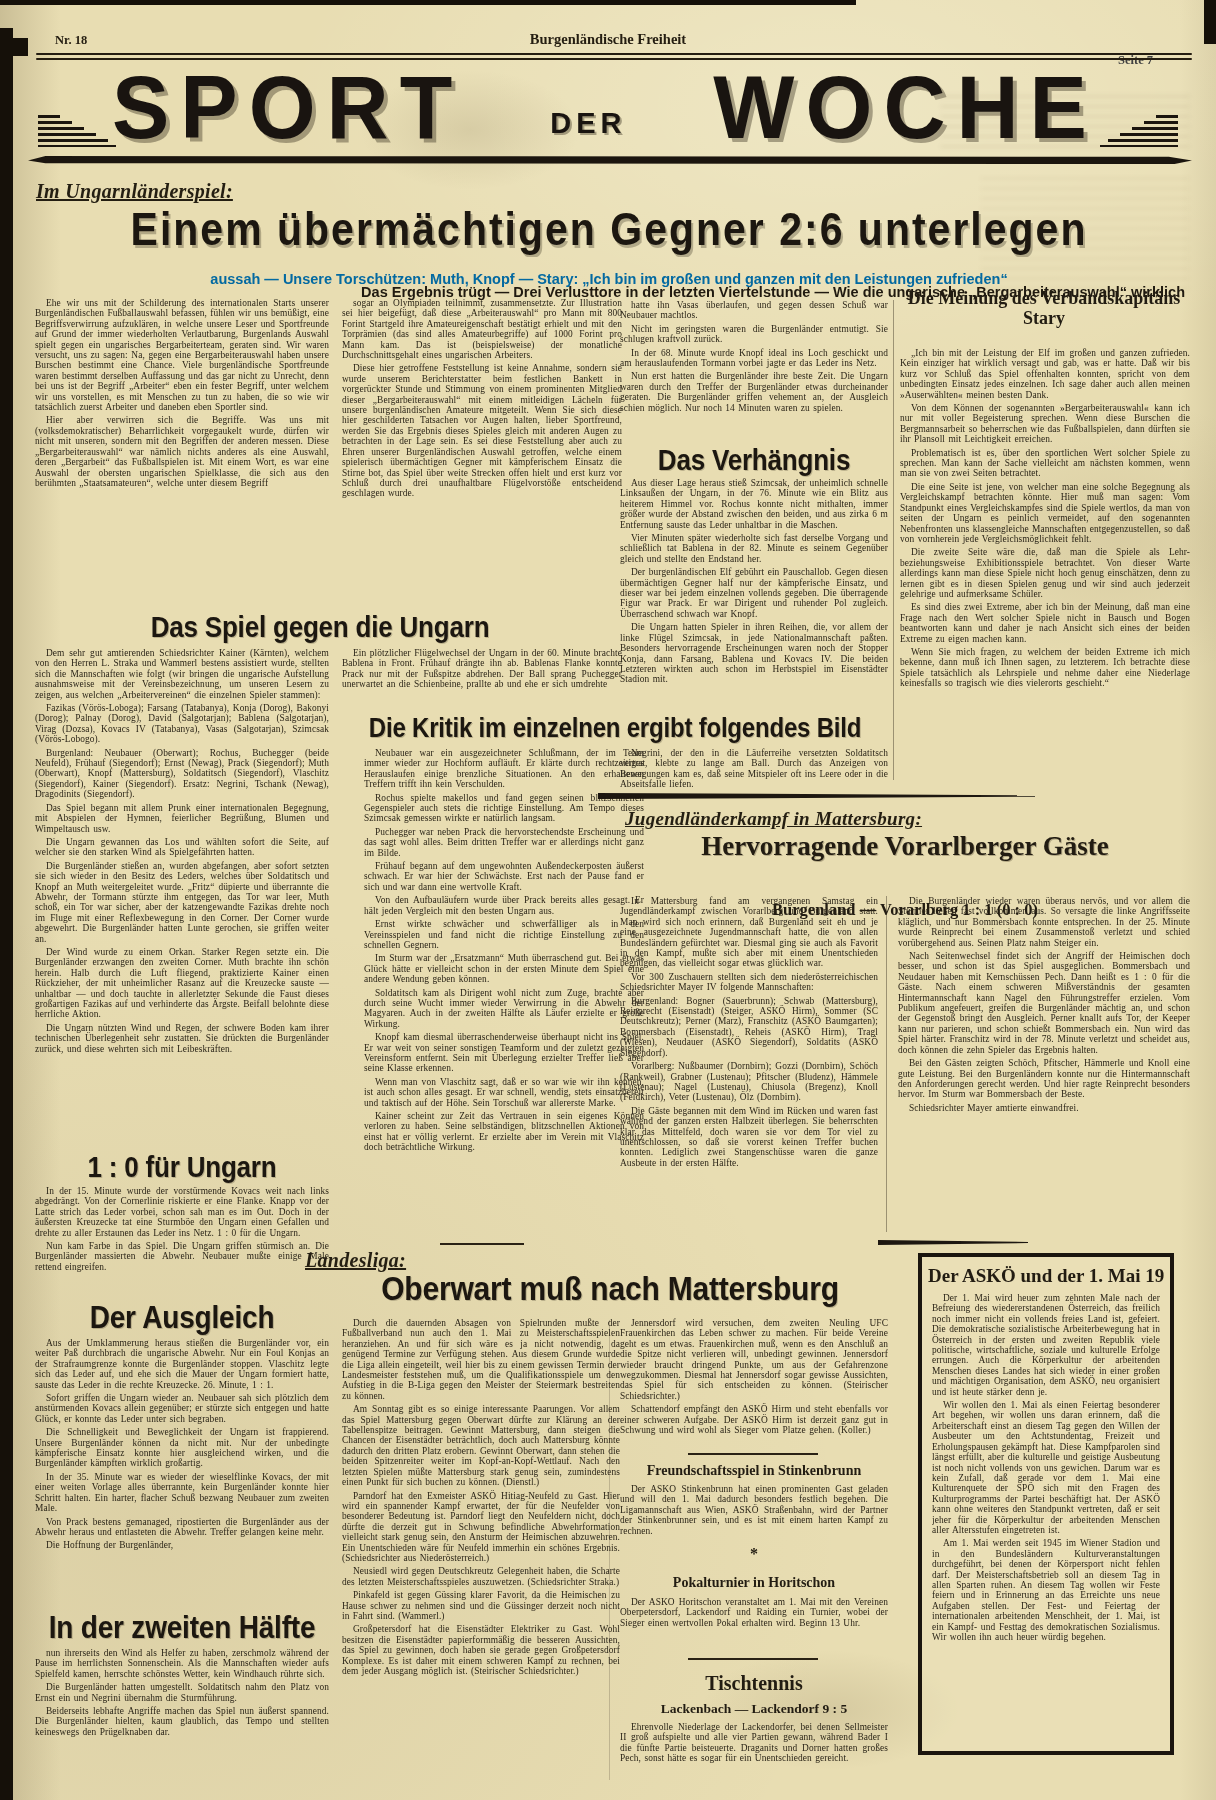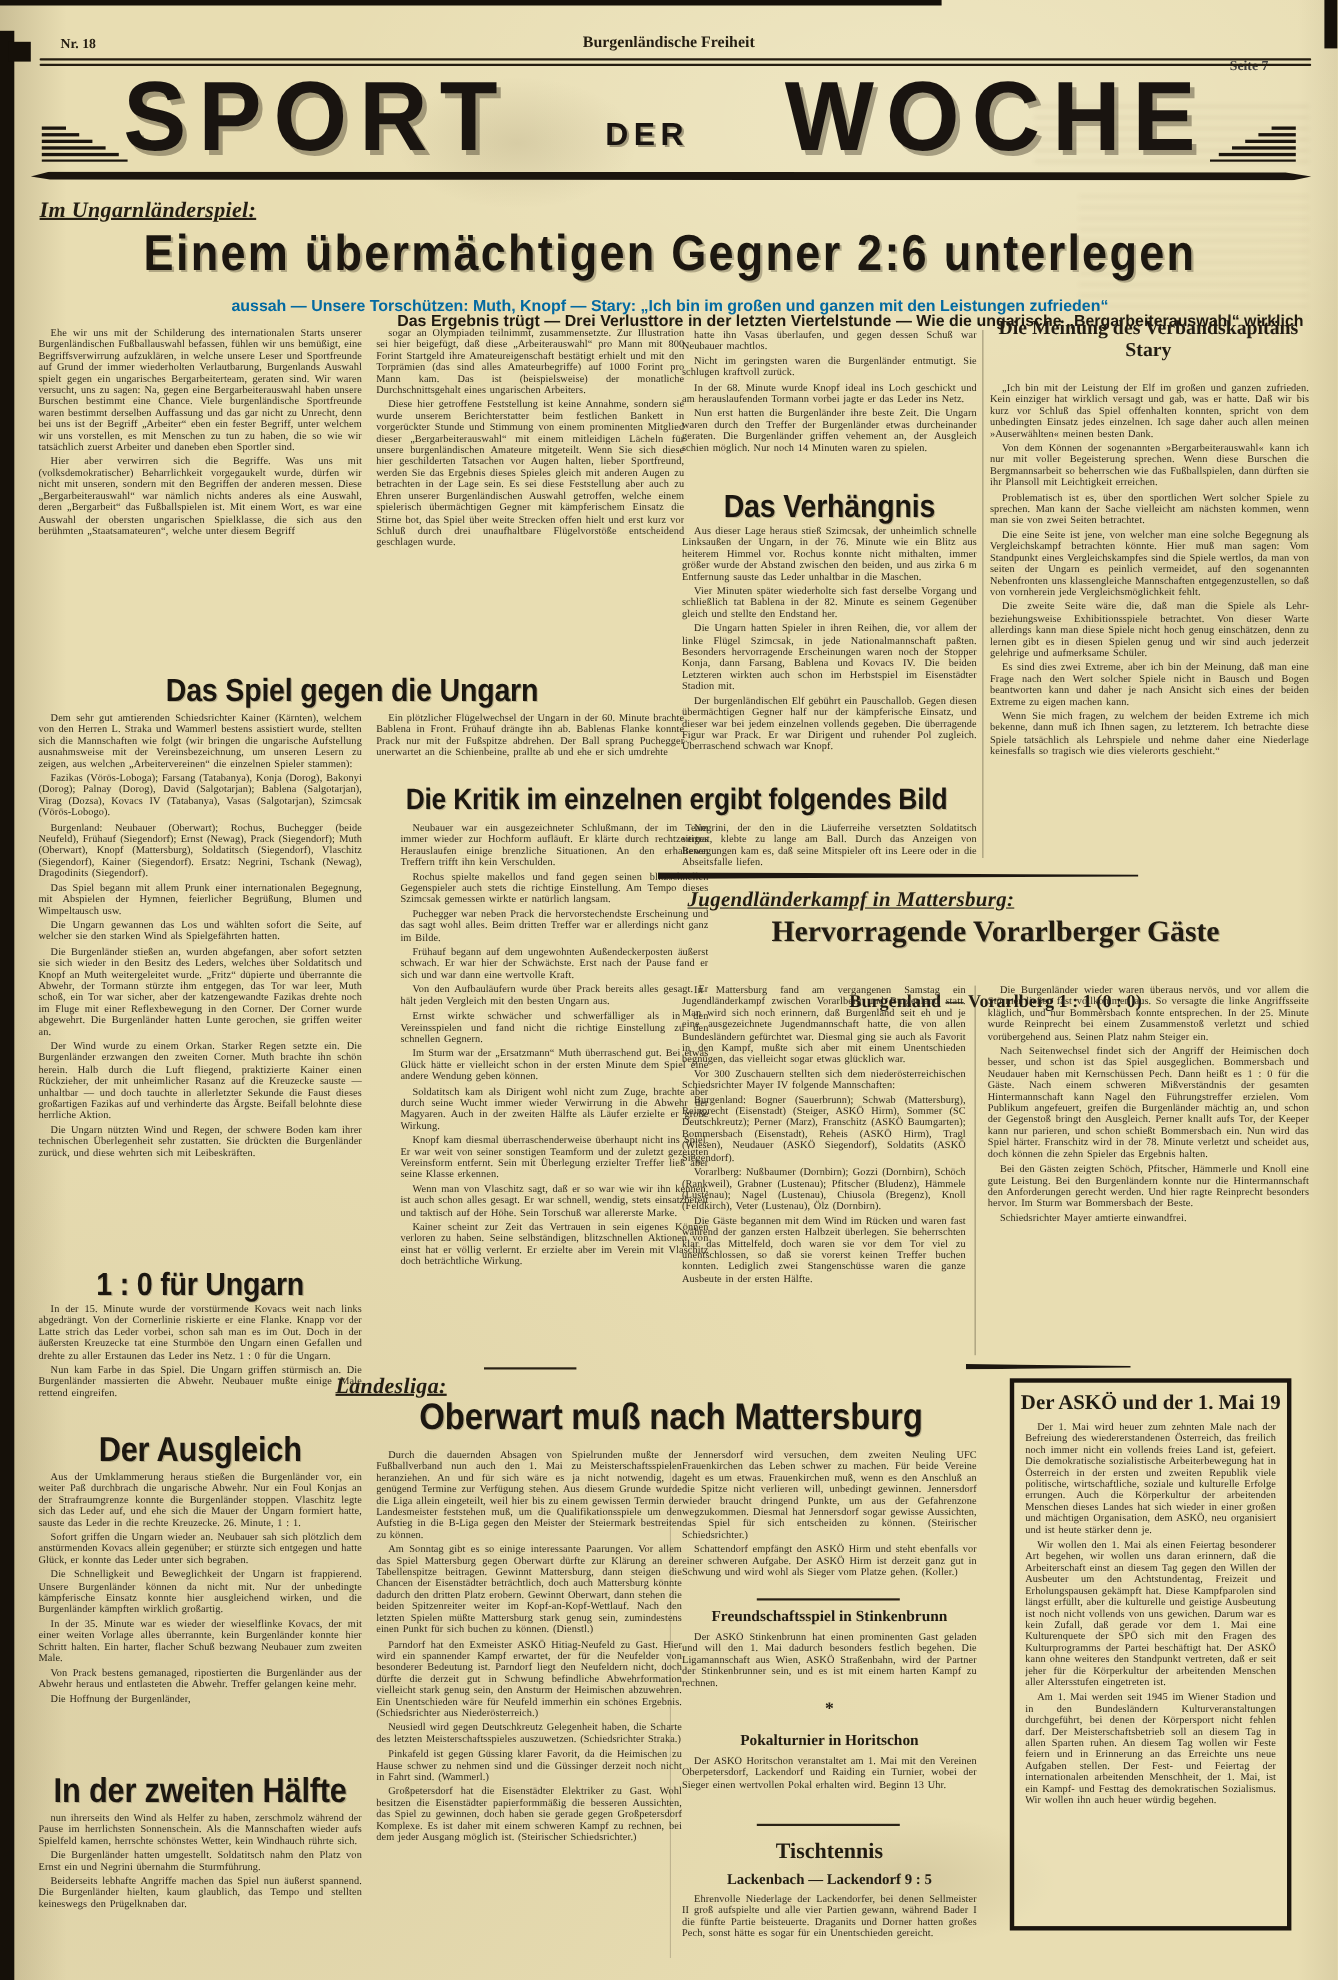--- a/index.html
+++ b/index.html
@@ -103,22 +103,22 @@
     <p class="para">hatte ihn Vasas überlaufen, und gegen dessen Schuß war Neubauer machtlos.</p>
     <p class="para">Nicht im geringsten waren die Burgenländer entmutigt. Sie schlugen kraftvoll zurück.</p>
     <p class="para">In der 68. Minute wurde Knopf ideal ins Loch geschickt und am herauslaufenden Tormann vorbei jagte er das Leder ins Netz.</p>
     <p class="para">Nun erst hatten die Burgenländer ihre beste Zeit. Die Ungarn waren durch den Treffer der Burgenländer etwas durcheinander geraten. Die Burgenländer griffen vehement an, der Ausgleich schien möglich. Nur noch 14 Minuten waren zu spielen.</p>
   </div>
 
 <div class="abs hsans" style="left:620px;top:443px;width:268px;font-size:26px;">Das Verhängnis</div>
 <div class="abs bt" style="left:620px;top:478px;width:268px;height:218px;">
     <p class="para">Aus dieser Lage heraus stieß Szimcsak, der unheimlich schnelle Linksaußen der Ungarn, in der 76. Minute wie ein Blitz aus heiterem Himmel vor. Rochus konnte nicht mithalten, immer größer wurde der Abstand zwischen den beiden, und aus zirka 6 m Entfernung sauste das Leder unhaltbar in die Maschen.</p>
     <p class="para">Vier Minuten später wiederholte sich fast derselbe Vorgang und schließlich tat Bablena in der 82. Minute es seinem Gegenüber gleich und stellte den Endstand her.</p>
+    <p class="para">Der burgenländischen Elf gebührt ein Pauschallob. Gegen diesen übermächtigen Gegner half nur der kämpferische Einsatz, und dieser war bei jedem einzelnen vollends gegeben. Die überragende Figur war Prack. Er war Dirigent und ruhender Pol zugleich. Überraschend schwach war Knopf.</p>
     <p class="para">Die Ungarn hatten Spieler in ihren Reihen, die, vor allem der linke Flügel Szimcsak, in jede Nationalmannschaft paßten. Besonders hervorragende Erscheinungen waren noch der Stopper Konja, dann Farsang, Bablena und Kovacs IV. Die beiden Letzteren wirkten auch schon im Herbstspiel im Eisenstädter Stadion mit.</p>
-    <p class="para">Der burgenländischen Elf gebührt ein Pauschallob. Gegen diesen übermächtigen Gegner half nur der kämpferische Einsatz, und dieser war bei jedem einzelnen vollends gegeben. Die überragende Figur war Prack. Er war Dirigent und ruhender Pol zugleich. Überraschend schwach war Knopf.</p>
   </div>
 
 <div class="abs hserif" style="left:898px;top:288px;width:292px;font-size:18px;line-height:20px;">
   <div>Die Meinung des Verbandskapitäns</div>
   <div>Stary</div>
 </div>
 <div class="abs bt" style="left:900px;top:348px;width:290px;height:430px;">
     <p class="para">„Ich bin mit der Leistung der Elf im großen und ganzen zufrieden. Kein einziger hat wirklich versagt und gab, was er hatte. Daß wir bis kurz vor Schluß das Spiel offenhalten konnten, spricht von dem unbedingten Einsatz jedes einzelnen. Ich sage daher auch allen meinen »Auserwählten« meinen besten Dank.</p>
     <p class="para">Von dem Können der sogenannten »Bergarbeiterauswahl« kann ich nur mit voller Begeisterung sprechen. Wenn diese Burschen die Bergmannsarbeit so beherrschen wie das Fußballspielen, dann dürften sie ihr Plansoll mit Leichtigkeit erreichen.</p>
     <p class="para">Problematisch ist es, über den sportlichen Wert solcher Spiele zu sprechen. Man kann der Sache vielleicht am nächsten kommen, wenn man sie von zwei Seiten betrachtet.</p>

